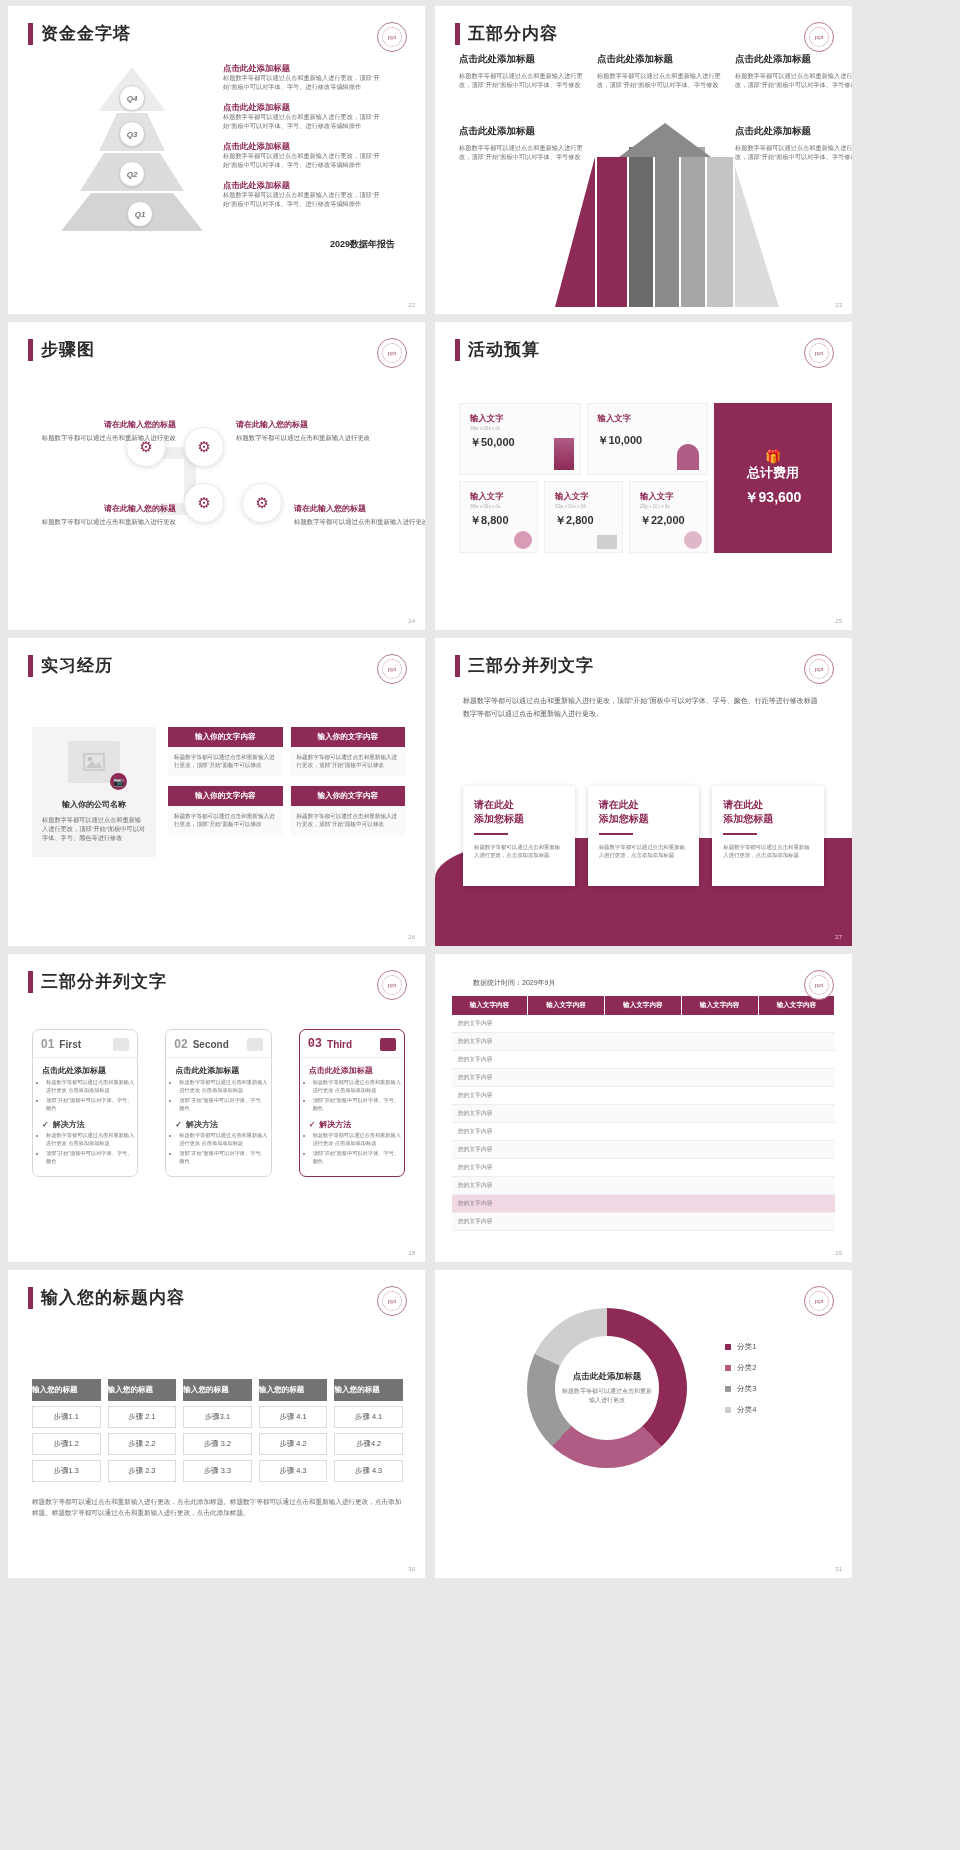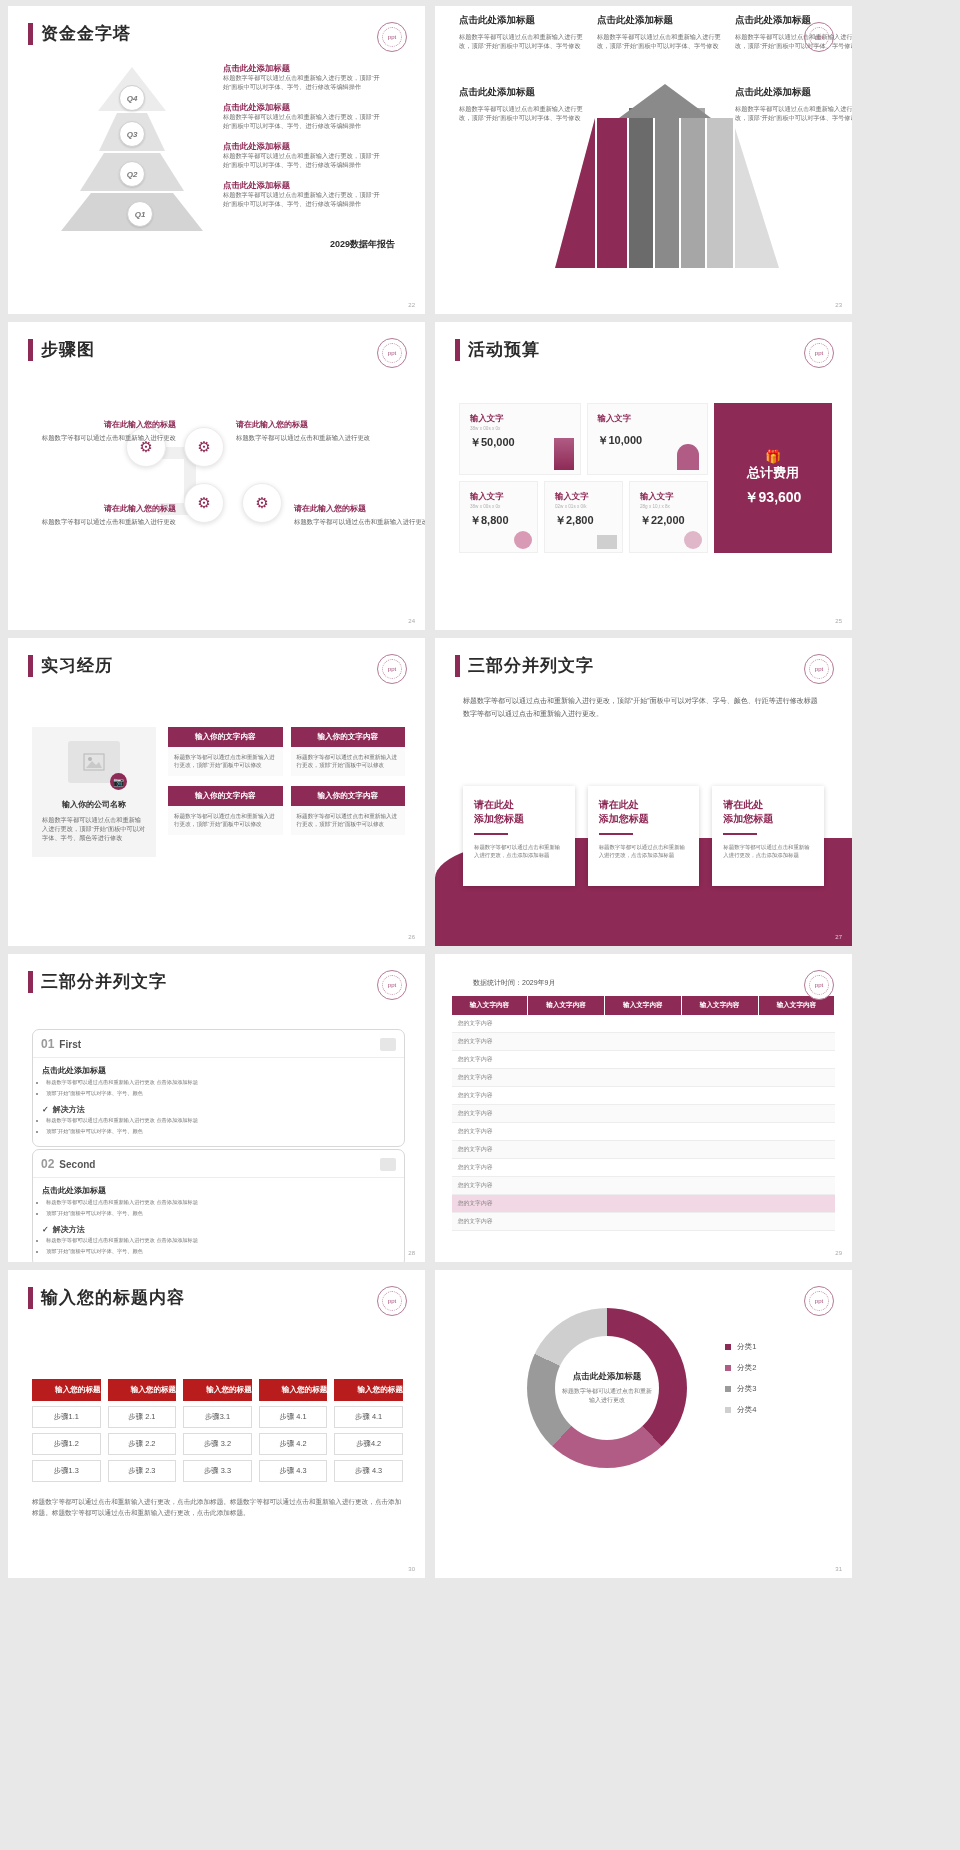--- a/index.html
+++ b/index.html
@@ -160,21 +160,21 @@
   }
   .card3 {
     background: #fff; box-shadow: 0 1px 5px rgba(0,0,0,.18);
     padding: 12px 11px; position: relative;
   }
   .card3 .ct { font-size: 10px; color: #8e2a56; font-weight: bold; line-height: 1.35; }
   .card3 .cline { width: 34px; height: 2px; background: #8e2a56; margin: 8px 0 8px 0; }
   .card3 .cd { font-size: 5.4px; color: #777; line-height: 1.5; }
 
   
-  .c28 { display: flex; gap: 2px; padding: 8px 20px 0 24px; flex-direction: column; }
+  .c28 { display: flex; gap: 27px; padding: 8px 20px 0 24px; }
   .c28 .box { flex: 1; border: 1px solid #d8d8d8; border-radius: 7px; padding: 0 0 8px 0; }
   .c28 .box.act { border-color: #8e2a56; }
   .c28 .hdr { display: flex; align-items: center; gap: 5px; padding: 7px 8px 6px 8px; border-bottom: 1px solid #ededed; }
   .c28 .num { font-size: 12px; font-weight: bold; color: #9a9a9a; }
   .c28 .num.act { color: #8e2a56; font-family: Liberation Mono, monospace; }
   .c28 .nm { font-size: 10px; font-weight: bold; color: #555; }
   .c28 .nm.act { color: #8e2a56; }
   .c28 .tag { margin-left: auto; width: 16px; height: 13px; background: #e6e6e6; border-radius: 2px; }
   .c28 .tag.act { background: #8e2a56; }
   .c28 .sub { font-size: 8px; font-weight: bold; color: #333; padding: 7px 9px 3px; }
@@ -192,22 +192,22 @@
   }
   .tbl td { padding: 4px 6px; color: #7a7a7a; border-bottom: 1px solid #ededed; }
   .tbl tr:nth-child(even) td { background: #fafafa; }
   .tbl tr.last td { background: #f2d8e4; }
   .t29date { font-size: 7px; color: #555; padding: 4px 0 4px 38px; }
 
   
   .s30 { padding: 8px 22px 0 24px; }
   .s30 .row { display: flex; gap: 7px; margin-bottom: 5px; }
   .s30 .hd {
-    flex: 1; background: #b91c1c; color: #fff; font-size: 7.6px; font-weight: bold;
-    text-align: right; padding: 6px 0;
+    flex: 1; background: #737373; color: #fff; font-size: 7.6px; font-weight: bold;
+    text-align: left; padding: 6px 0;
   }
   .s30 .cell {
     flex: 1; border: 1px solid #dcdcdc; color: #555; font-size: 7.4px;
     text-align: center; padding: 5px 0;
   }
   .s30 .foot { font-size: 6.6px; color: #6c6c6c; line-height: 1.7; margin-top: 14px; }
 
   
   .donut-wrap { position: relative; height: 230px; }
   .donut {
@@ -267,20 +267,24 @@
           <div class="lbl-hd">点击此处添加标题</div>
           <div class="body-txt">标题数字等都可以通过点击和重新输入进行更改，顶部“开始”面板中可以对字体、字号、进行修改等编辑操作</div>
         </div>
       </div>
       <div class="pyr-foot">2029数据年报告</div>
     </div>
     <div class="slide-num">22</div>
   </div>
 
   <div class="slide">
+    <div class="stitle">
+      <div class="bar"></div>
+      <div class="txt">五部分内容</div>
+    </div>
     <div class="seal">
           <div class="inner">ppt</div>
         </div>
 
     <div class="five">
 
       <div class="arrows">
         <div style="position:absolute;left:0;bottom:0;width:0;height:0;border-left:40px solid transparent;border-right:0 solid transparent;border-bottom:150px solid #8e2a56;"></div>
         <div style="position:absolute;left:42px;bottom:0;width:30px;height:150px;background:#8e2a56;"></div>
         <div style="position:absolute;left:74px;bottom:0;width:24px;height:160px;background:#6b6b6b;"></div>

